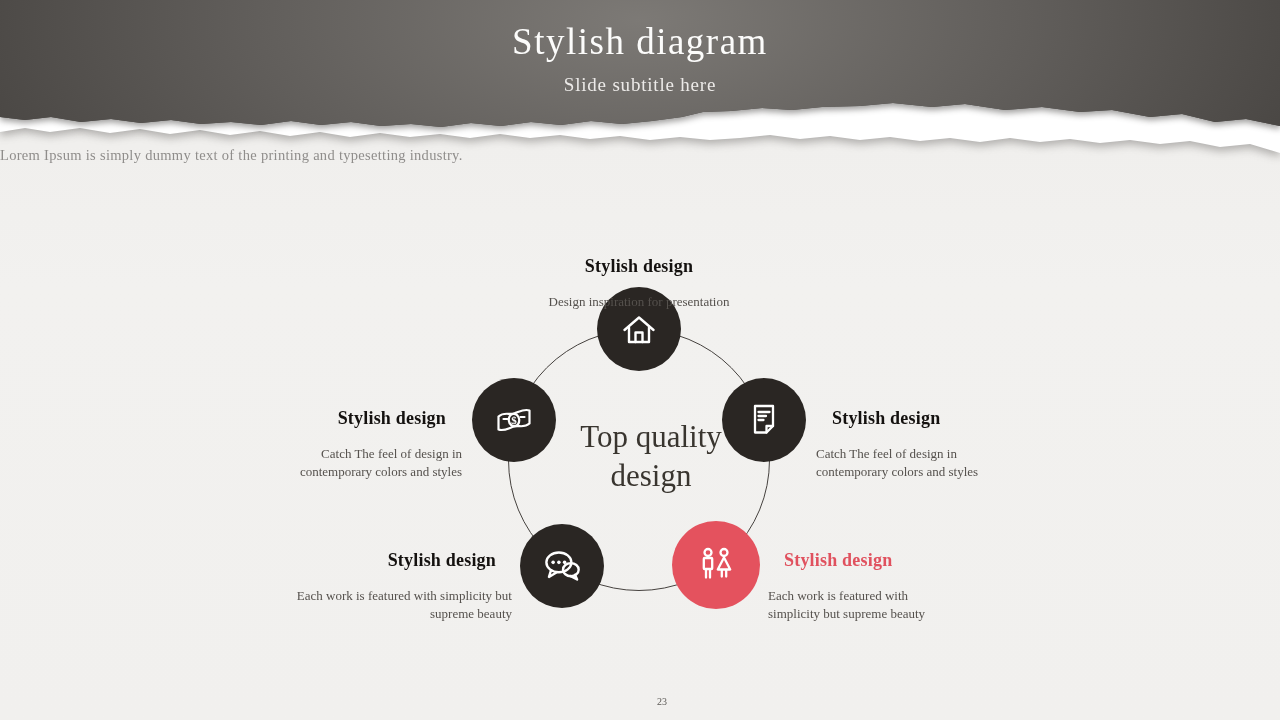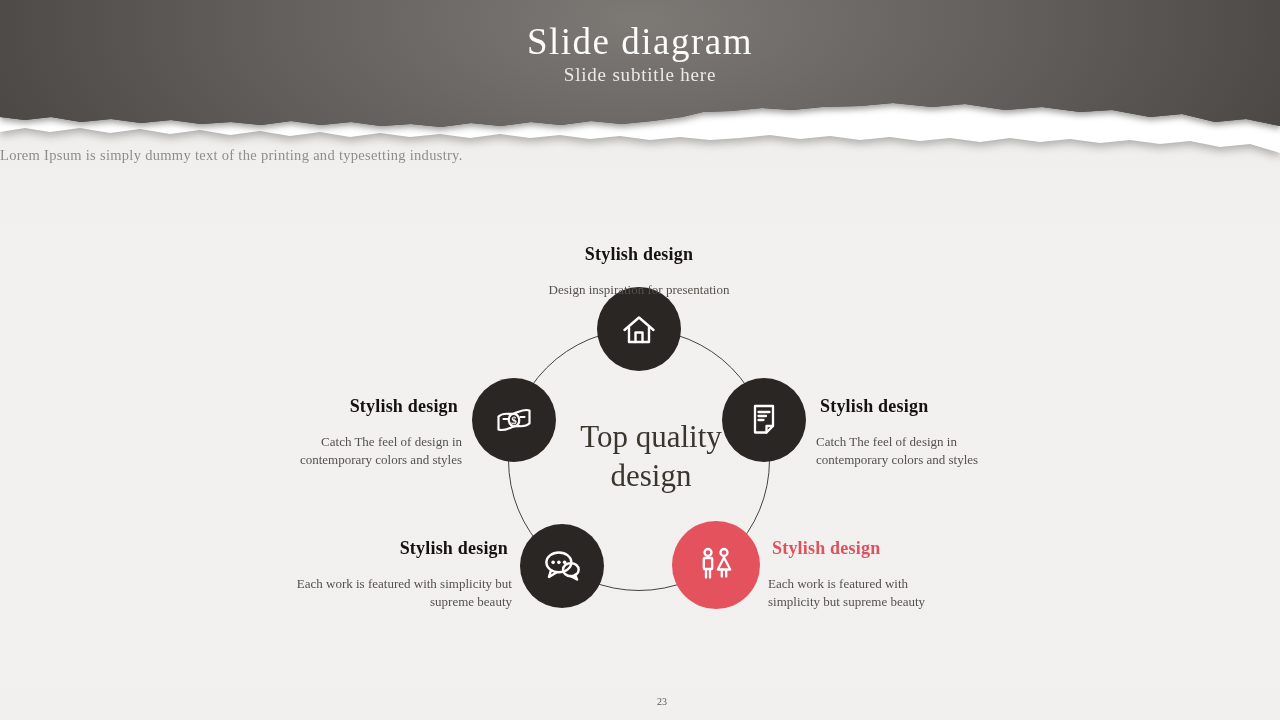--- a/index.html
+++ b/index.html
@@ -47,21 +47,21 @@
       25px 120px, 0 117px);
   }
 
   .slide-title {
     position: absolute; top: 20px; left: 0; width: 100%;
     text-align: center;
     font-size: 37px; font-weight: 400; letter-spacing: 1.5px;
     color: #fcfcfb;
   }
   .slide-subtitle {
-    position: absolute; top: 64px; left: 0; width: 100%;
+    position: absolute; top: 74px; left: 0; width: 100%;
     text-align: center;
     font-size: 19px; font-weight: 400; letter-spacing: 0.8px;
     color: #eceae8;
   }
 
   .intro-text {
     position: absolute; top: 147px; left: 0; width: 100%;
     text-align: left;
     font-size: 14.5px; letter-spacing: 0.3px;
     color: #8f8d8b;
@@ -91,21 +91,21 @@
   .node svg { display: block; }
 
   .node-top          { left: 597px; top: 287px; width: 84px; height: 84px; }
   .node-left         { left: 472px; top: 378px; width: 84px; height: 84px; }
   .node-right        { left: 722px; top: 378px; width: 84px; height: 84px; }
   .node-bottom-left  { left: 520px; top: 524px; width: 84px; height: 84px; }
   .node-bottom-right { left: 672px; top: 521px; width: 88px; height: 88px; }
 
   .label { position: absolute; }
   .label .node-title {
-    margin: 4px; font-size: 18px; font-weight: 700; color: #14110f; letter-spacing: 0.2px;
+    margin: 16px; font-size: 18px; font-weight: 700; color: #14110f; letter-spacing: 0.2px;
   }
   .label .node-desc {
     margin: 16px 0 0; font-size: 13px; line-height: 17.5px; color: #55514d;
   }
   .label.accent .node-title { color: #e0515e; }
 
   .label-top          { left: 439px; top: 240px; width: 400px; text-align: center; }
   .label-left         { left: 255px; top: 392px; width: 207px; text-align: right; }
   .label-right        { left: 816px; top: 392px; width: 210px; text-align: left; }
   .label-bottom-left  { left: 272px; top: 534px; width: 240px; text-align: right; }
@@ -121,21 +121,21 @@
 
 <div class="slide">
 
   <div class="header-zone">
     <div class="torn-white-wrap">
       <div class="torn-white"></div>
     </div>
     <div class="header-dark-wrap">
       <div class="header-dark"></div>
     </div>
-    <div class="slide-title">Slide diagram</div>
+    <div class="slide-title">Stylish diagram</div>
     <div class="slide-subtitle">Slide subtitle here</div>
   </div>
 
   <div class="intro-text">Lorem Ipsum is simply dummy text of the printing and typesetting industry.</div>
 
   <div class="diagram">
 
     <div class="ring"></div>
 
     <div class="center-label">Top quality design</div>

